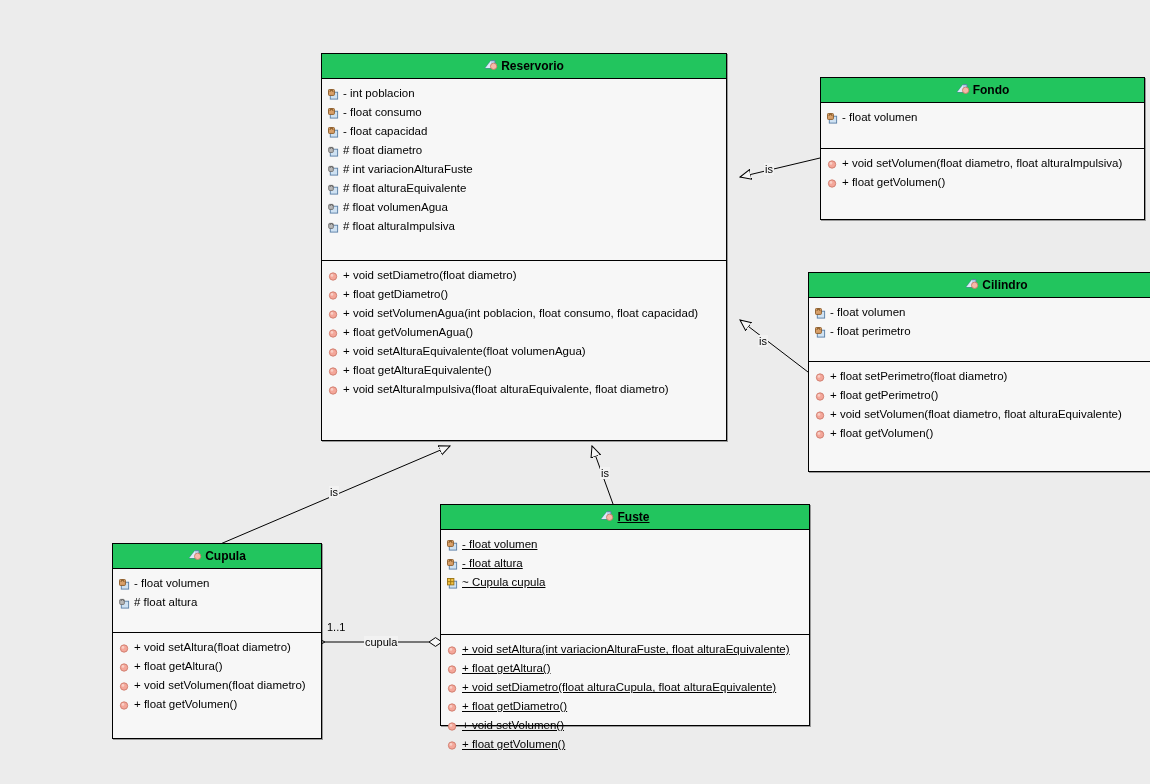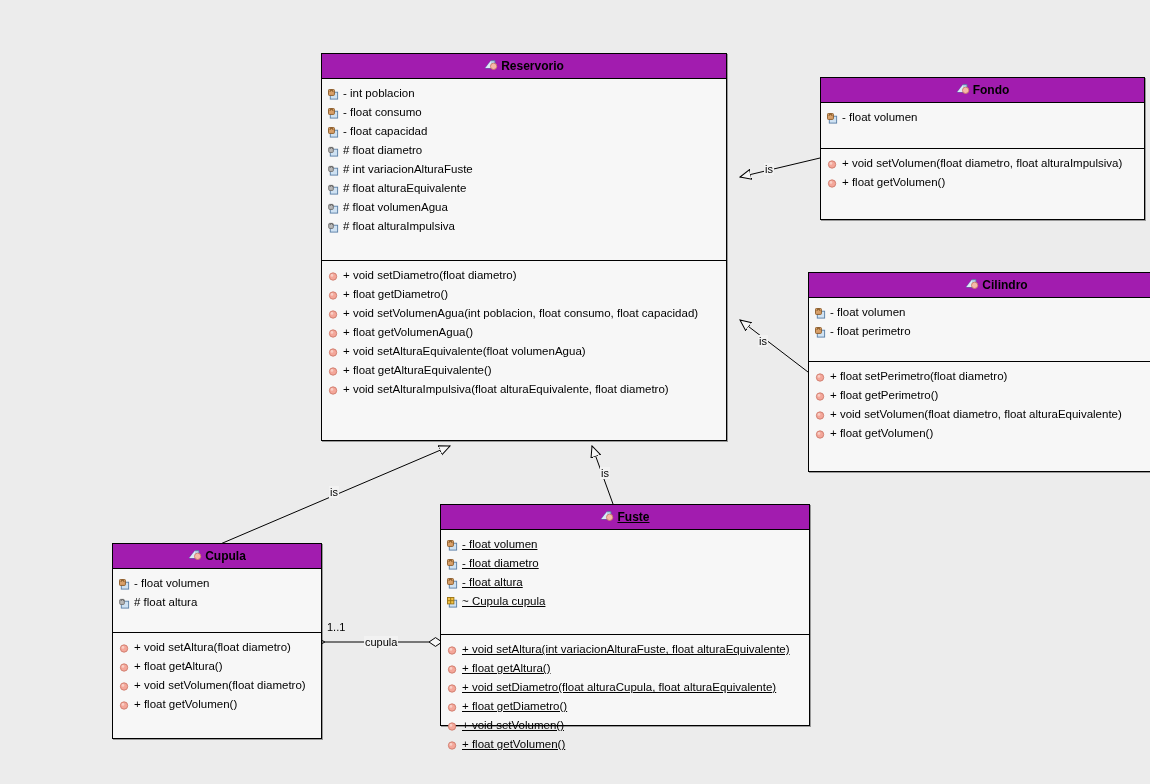--- a/index.html
+++ b/index.html
@@ -42,21 +42,21 @@
   }
   .uml-title {
     height: 25px;
     line-height: 25px;
     text-align: center;
     font-weight: bold;
     font-size: 12px;
     border-bottom: 1px solid #000;
     box-sizing: border-box;
     white-space: nowrap;
-    background: #a21caf;
+    background: #22c55e;
   }
   .uml-title .cls-icon {
     display: inline-block;
     vertical-align: -2px;
     margin-right: 3px;
   }
   .uml-compartment {
     box-sizing: border-box;
     padding: 5px 0 7px 0;
   }
@@ -360,25 +360,20 @@
     <div class="uml-compartment uml-attrs" style="height:105px;">
         <div class="uml-row"><span class="mem-icon"><svg class="icon11" viewBox="0 0 12 12">
               <rect x="2.5" y="3.5" width="8" height="7.5" fill="#cfe2f3" stroke="#5a7fa6" stroke-width="1"></rect>
               <rect x="0.5" y="0.5" width="6.5" height="6.5" rx="1" fill="#d8a06a" stroke="#8a5a26" stroke-width="1"></rect>
               <path d="M2.2 3 a1.6 1.6 0 0 1 3.2 0" fill="none" stroke="#6b4414" stroke-width="1"></path>
             </svg></span><span>- float volumen</span></div>
         <div class="uml-row"><span class="mem-icon"><svg class="icon11" viewBox="0 0 12 12">
               <rect x="2.5" y="3.5" width="8" height="7.5" fill="#cfe2f3" stroke="#5a7fa6" stroke-width="1"></rect>
               <rect x="0.5" y="0.5" width="6.5" height="6.5" rx="1" fill="#d8a06a" stroke="#8a5a26" stroke-width="1"></rect>
               <path d="M2.2 3 a1.6 1.6 0 0 1 3.2 0" fill="none" stroke="#6b4414" stroke-width="1"></path>
-            </svg></span><span>- float diametro</span></div>
-        <div class="uml-row"><span class="mem-icon"><svg class="icon11" viewBox="0 0 12 12">
-              <rect x="2.5" y="3.5" width="8" height="7.5" fill="#cfe2f3" stroke="#5a7fa6" stroke-width="1"></rect>
-              <rect x="0.5" y="0.5" width="6.5" height="6.5" rx="1" fill="#d8a06a" stroke="#8a5a26" stroke-width="1"></rect>
-              <path d="M2.2 3 a1.6 1.6 0 0 1 3.2 0" fill="none" stroke="#6b4414" stroke-width="1"></path>
             </svg></span><span>- float altura</span></div>
         <div class="uml-row"><span class="mem-icon"><svg class="icon11" viewBox="0 0 12 12">
               <rect x="2.5" y="3.5" width="8" height="7.5" fill="#cfe2f3" stroke="#5a7fa6" stroke-width="1"></rect>
               <rect x="0.5" y="0.5" width="7" height="7" fill="#f3c244" stroke="#9a7312" stroke-width="1"></rect>
               <path d="M4 0.5 L4 7.5 M0.5 4 L7.5 4" stroke="#9a7312" stroke-width="1"></path>
             </svg></span><span>~ Cupula cupula</span></div>
       </div>
     <div class="uml-compartment" style="height:141px;">
         <div class="uml-row"><span class="mem-icon"><svg class="icon11" viewBox="0 0 12 12">
               <circle cx="5.5" cy="6" r="4" fill="#f4a79a" stroke="#cf7b6b" stroke-width="1"></circle>

